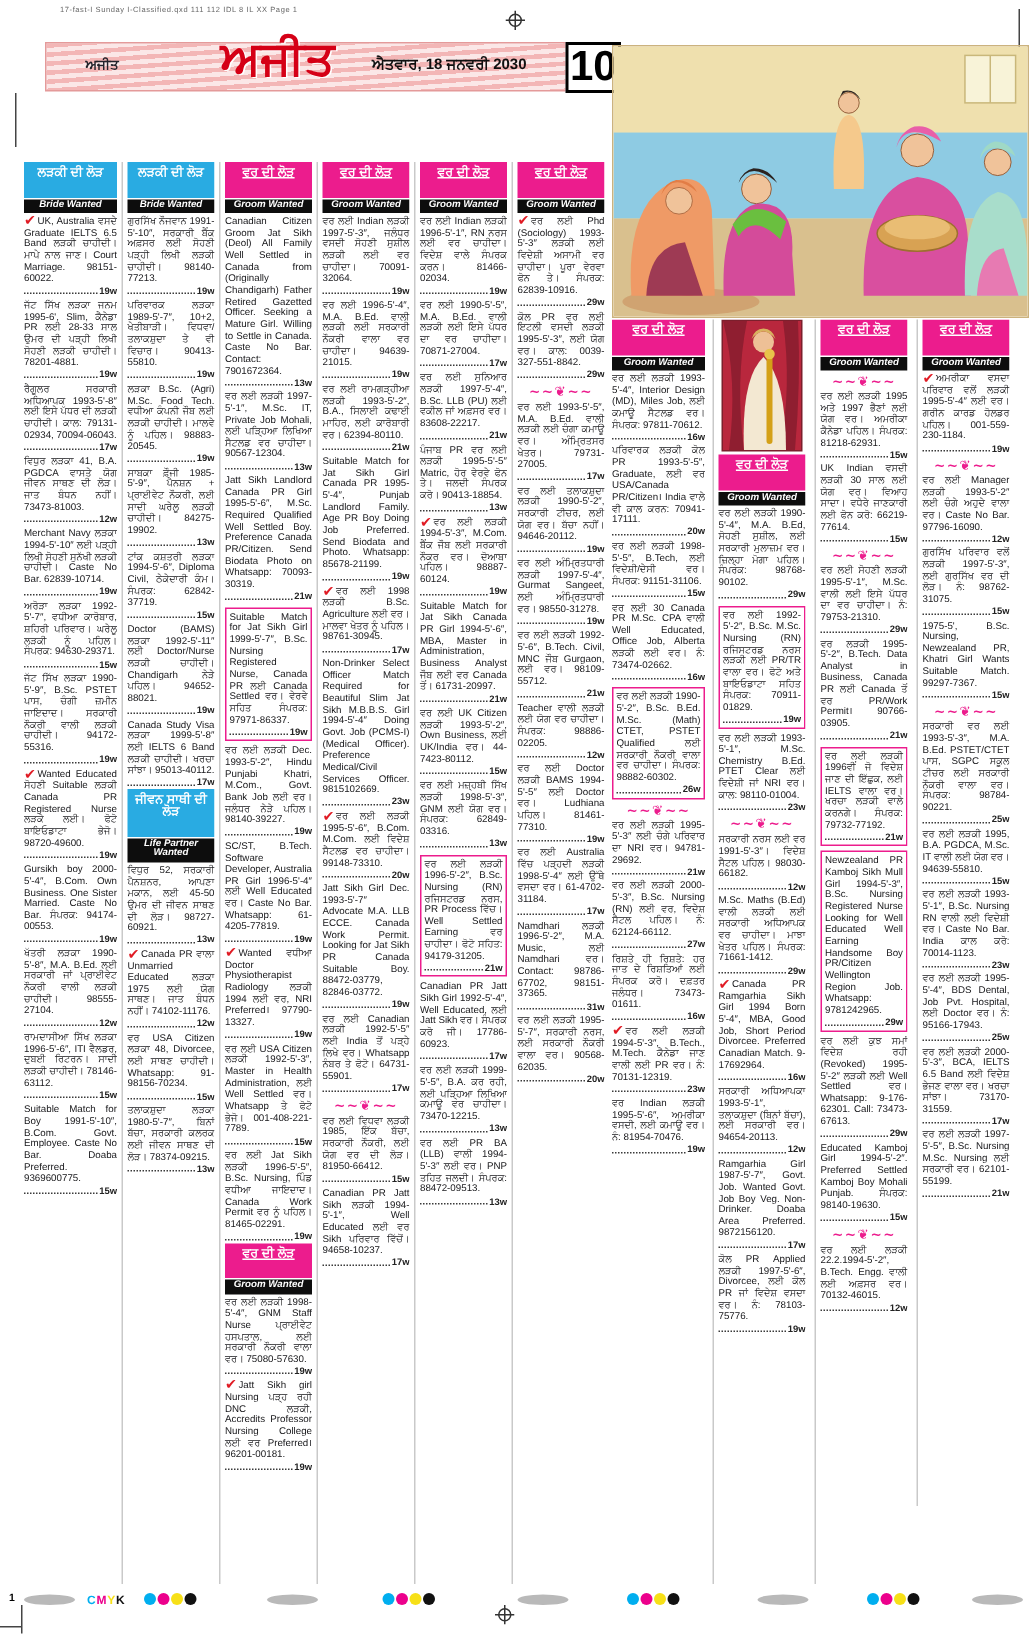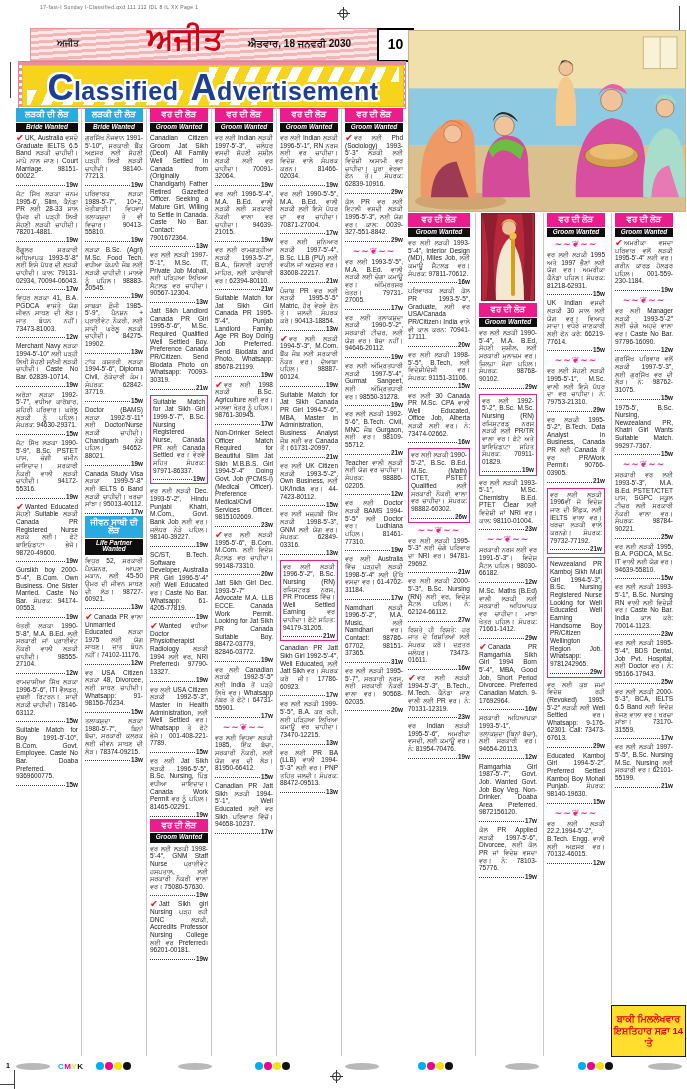--- a/index.html
+++ b/index.html
@@ -14,21 +14,21 @@
   .cropH{position:absolute;height:1px;background:#444;}
   
   .mastband{position:absolute;left:30px;top:28px;width:376px;height:31px;
     background:repeating-linear-gradient(176deg,#f3b6b6 0 3px,#fbe7e7 3px 6px);
     border:1px solid #e49a9a;}
   .folio{position:absolute;left:26px;top:9px;font-size:9px;font-weight:bold;color:#23232b;}
   .mast-title{position:absolute;left:116px;top:-6px;font-size:31px;font-weight:bold;
     color:var(--masthead_red);text-shadow:1px 1px 0 #ffffff;line-height:1;}
   .mast-date{position:absolute;left:217px;top:9px;font-size:10px;font-weight:bold;color:#101010;}
   .pagebox{position:absolute;left:346px;top:-1px;width:33px;height:30px;background:#fff;
-    border:2.5px solid #000;font-size:14px;font-weight:bold;text-align:center;line-height:28px;color:#000;}
+    border:2.5px solid #000;font-size:28px;font-weight:bold;text-align:center;line-height:28px;color:#000;}
   
   .cframe{position:absolute;left:18px;top:61px;width:388px;height:48px;padding:3px;box-sizing:border-box;
     background:repeating-linear-gradient(180deg,#ef8ba0 0 3px,#ffffff 3px 6px);
     border:1px solid #e87d95;}
   .cbox{position:relative;width:100%;height:100%;background:var(--title_bg);overflow:hidden;
     border:1px solid #e3c21a;}
   .ribbon{position:absolute;height:15px;background:repeating-linear-gradient(115deg,#ffffff 0 9px,rgba(255,255,255,0) 9px 19px);}
   .ribbon.tr{top:1px;right:4px;width:190px;}
   .ribbon.bl{bottom:1px;left:4px;width:230px;}
   .ctitle{position:absolute;left:0;right:0;top:4px;text-align:center;white-space:nowrap;}
@@ -38,23 +38,23 @@
   .title-word::first-letter{font-size:36px;}
   
   .painting{position:absolute;left:408px;top:30px;width:278px;height:182px;border:1px solid #cbb27e;box-sizing:border-box;}
   .painting svg{display:block;width:100%;height:100%;}
   
   .col{position:absolute;font-size:6.5px;line-height:1.18;color:#17171a;text-align:justify;
     overflow:hidden;box-sizing:border-box;}
   .col.ruled{border-left:1px solid #c9c9c9;padding-left:3px;}
   .colhead{margin-bottom:2px;}
   .colhead .pa{display:block;color:#fff;font-weight:bold;text-align:center;font-size:8.5px;
-    padding:2px 0 3px 0;line-height:1;}
+    padding:2px 0 13px 0;line-height:1;}
   .colhead.blue .pa{background:var(--accent_blue);}
-  .colhead.pink .pa{background:var(--accent_pink);}
+  .colhead.pink .pa{background:var(--accent_pink);text-decoration:underline;}
   .colhead .en{display:block;background:#0d0d0d;color:#fff;font-weight:bold;font-style:italic;
     font-size:6.5px;text-align:center;padding:1px 0 2px 0;margin-top:1px;line-height:1;}
   .ad{margin-top:2px;}
   .ad.boxed{border:1.5px solid var(--accent_pink);padding:2px 2px 1px 2px;margin:3px 0;}
   .check{color:var(--check_red);font-size:9.5px;font-weight:bold;float:left;line-height:.8;margin:0 1px 0 0;}
   .adtext{text-align:justify;}
   .sep{display:flex;align-items:flex-end;height:8px;}
   .sep .dots{flex:1;border-bottom:1.5px dotted #3a3a3a;margin:0 1px 2px 0;}
   .sep .wcode{font-size:6.3px;color:#222;font-weight:bold;}
   .divider{color:var(--accent_pink);text-align:center;font-size:9px;font-style:italic;font-weight:bold;
@@ -99,29 +99,20 @@
   <div class="cropH" style="left:0;top:1084px;width:14px"></div>
   <div class="cropV" style="left:14px;top:1070px;height:19px"></div>
 
   <div class="mastband">
     <span class="folio">ਅਜੀਤ</span>
     <span class="mast-title">ਅਜੀਤ</span>
     <span class="mast-date">ਐਤਵਾਰ, 18 ਜਨਵਰੀ 2030</span>
     <span class="pagebox">10</span>
   </div>
 
-  <div class="cframe">
-    <div class="cbox">
-      <div class="ribbon tr"></div>
-      <div class="ribbon bl"></div>
-      <div class="ctitle">
-        <span class="title-word">Classified</span><span class="title-word">Advertisement</span>
-      </div>
-    </div>
-  </div>
 
   <div class="painting">
     <svg viewBox="0 0 278 182" preserveAspectRatio="none">
       <rect width="278" height="182" fill="#f2e2b0"></rect>
       <rect x="0" y="0" width="278" height="58" fill="#efe0ae"></rect>
       <rect x="236" y="6" width="34" height="32" fill="#f8f3d8" stroke="#c9b77a"></rect>
       <line x1="253" y1="6" x2="253" y2="38" stroke="#c9b77a"></line>
       <rect x="0" y="58" width="278" height="58" fill="#8ecbe3"></rect>
       <rect x="0" y="116" width="278" height="66" fill="#d9c08e"></rect>
       <ellipse cx="52" cy="172" rx="46" ry="9" fill="#c98a5a" opacity=".55"></ellipse>
@@ -982,24 +973,20 @@
         <div class="ad">
           <div class="adtext">ਵਰ ਲਈ ਲੜਕੀ 1997-5'-5″, B.Sc. Nursing M.Sc. Nursing ਲਈ ਸਰਕਾਰੀ ਵਰ। 62101-55199.</div>
           <div class="sep">
             <span class="dots"></span>
             <span class="wcode">21w</span>
           </div>
         </div>
       </div>
     </div>
 
-  <div class="note">
-    <span>ਬਾਕੀ ਮਿਲਲੇਖਵਾਰ</span>
-    <span>ਇਸ਼ਤਿਹਾਰ ਸਫ਼ਾ 14 'ਤੇ</span>
-  </div>
 
   <div class="press">
     <span class="pmark" style="left:6px">1</span>
     <span class="blob" style="left:16px"></span>
     <span class="cmyk" style="left:58px"><b>C</b><b>M</b><b>Y</b><b>K</b></span>
     <span class="dotgrp" style="left:96px">
         <span class="dot" style="background:#00aeef"></span>
         <span class="dot" style="background:#ec008c"></span>
         <span class="dot" style="background:#f7e017"></span>
         <span class="dot" style="background:#111"></span>

